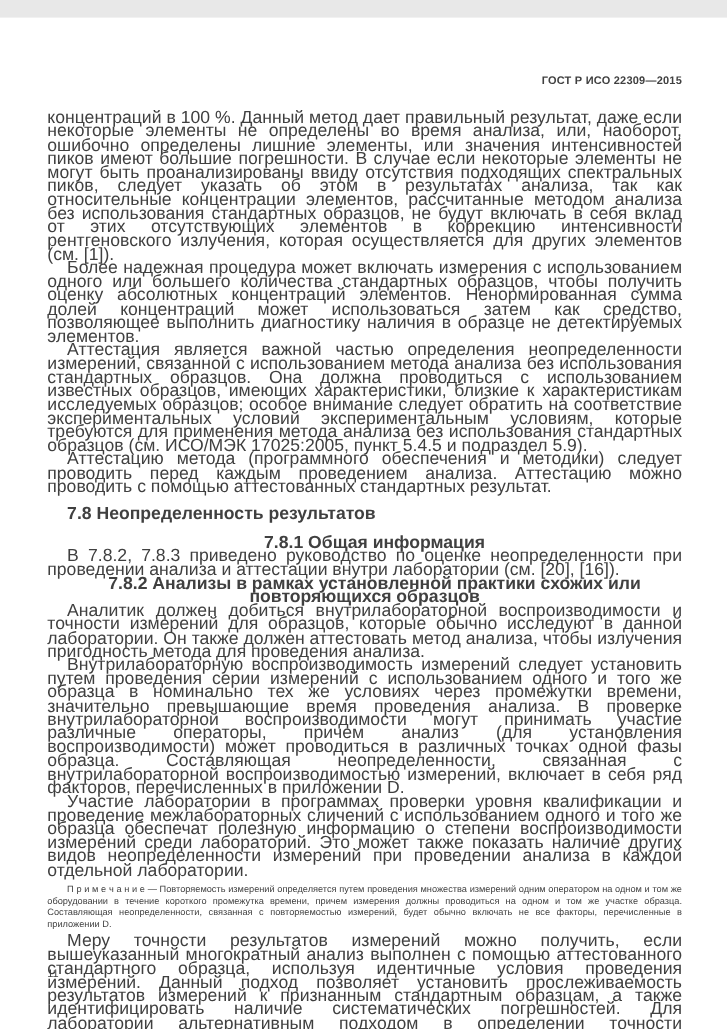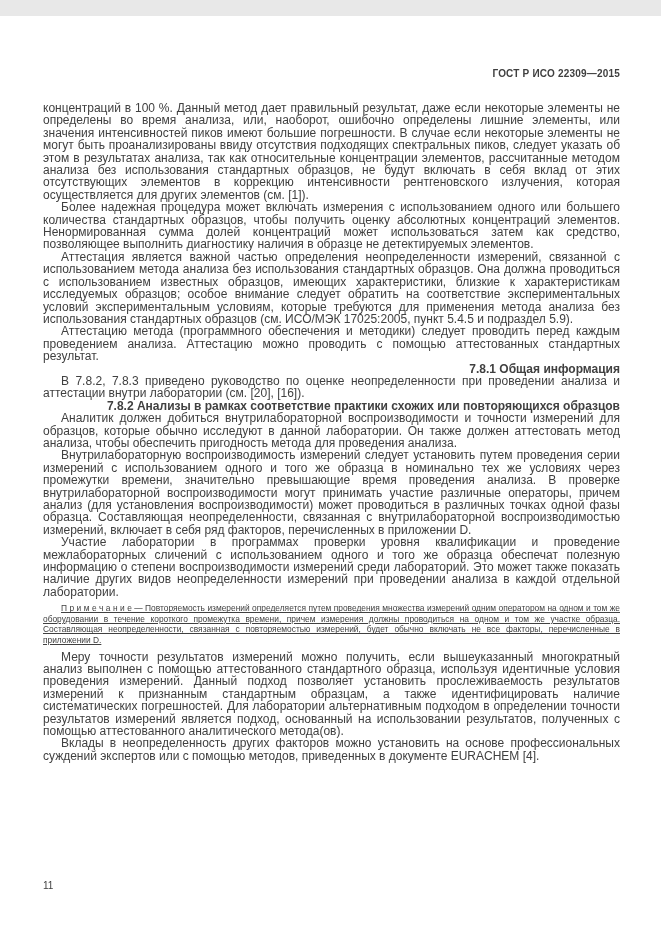--- a/index.html
+++ b/index.html
@@ -28,68 +28,68 @@
     letter-spacing: 0.2px;
   }
   .doc-body {
     position: absolute;
     top: 86px;
     left: 43px;
     width: 577px;
   }
   .doc-body p {
     margin: 0;
-    font-size: 12px;
+    font-size: 16px;
     line-height: 12.4px;
     text-align: justify;
     text-indent: 18px;
   }
   .doc-body p.no-indent {
     text-indent: 0;
   }
   .doc-body p.heading {
     font-weight: bold;
     text-align: left;
     margin-top: 13px;
     margin-bottom: 13px;
   }
   .doc-body p.subheading {
     font-weight: bold;
-    text-align: right;
+    text-align: center;
   }
   .doc-body p.note {
     font-size: 8.4px;
     line-height: 10.6px;
     margin-top: 5px;
     margin-bottom: 5px;
-    text-decoration: underline;
   }
   .page-number {
     position: absolute;
     top: 864px;
     left: 43px;
     width: 577px;
     font-size: 10px;
   }
 </style>
 </head>
 <body>
 
 <div class="page">
   <div class="doc-header">ГОСТ Р ИСО 22309—2015</div>
 
   <div class="doc-body">
       <p class="paragraph no-indent">концентраций в 100 %. Данный метод дает правильный результат, даже если некоторые элементы не определены во время анализа, или, наоборот, ошибочно определены лишние элементы, или значения интенсивностей пиков имеют большие погрешности. В случае если некоторые элементы не могут быть проанализированы ввиду отсутствия подходящих спектральных пиков, следует указать об этом в результатах анализа, так как относительные концентрации элементов, рассчитанные методом анализа без использования стандартных образцов, не будут включать в себя вклад от этих отсутствующих элементов в коррекцию интенсивности рентгеновского излучения, которая осуществляется для других элементов (см. [1]).</p>
       <p class="paragraph">Более надежная процедура может включать измерения с использованием одного или большего количества стандартных образцов, чтобы получить оценку абсолютных концентраций элементов. Ненормированная сумма долей концентраций может использоваться затем как средство, позволяющее выполнить диагностику наличия в образце не детектируемых элементов.</p>
       <p class="paragraph">Аттестация является важной частью определения неопределенности измерений, связанной с использованием метода анализа без использования стандартных образцов. Она должна проводиться с использованием известных образцов, имеющих характеристики, близкие к характеристикам исследуемых образцов; особое внимание следует обратить на соответствие экспериментальных условий экспериментальным условиям, которые требуются для применения метода анализа без использования стандартных образцов (см. ИСО/МЭК 17025:2005, пункт 5.4.5 и подраздел 5.9).</p>
       <p class="paragraph">Аттестацию метода (программного обеспечения и методики) следует проводить перед каждым проведением анализа. Аттестацию можно проводить с помощью аттестованных стандартных результат.</p>
+      <p class="heading">7.8 Неопределенность результатов</p>
       <p class="subheading">7.8.1 Общая информация</p>
       <p class="paragraph">В 7.8.2, 7.8.3 приведено руководство по оценке неопределенности при проведении анализа и аттестации внутри лаборатории (см. [20], [16]).</p>
-      <p class="subheading">7.8.2 Анализы в рамках соответствие практики схожих или повторяющихся образцов</p>
-      <p class="paragraph">Аналитик должен добиться внутрилабораторной воспроизводимости и точности измерений для образцов, которые обычно исследуют в данной лаборатории. Он также должен аттестовать метод анализа, чтобы обеспечить пригодность метода для проведения анализа.</p>
+      <p class="subheading">7.8.2 Анализы в рамках установленной практики схожих или повторяющихся образцов</p>
+      <p class="paragraph">Аналитик должен добиться внутрилабораторной воспроизводимости и точности измерений для образцов, которые обычно исследуют в данной лаборатории. Он также должен аттестовать метод анализа, чтобы излучения пригодность метода для проведения анализа.</p>
       <p class="paragraph">Внутрилабораторную воспроизводимость измерений следует установить путем проведения серии измерений с использованием одного и того же образца в номинально тех же условиях через промежутки времени, значительно превышающие время проведения анализа. В проверке внутрилабораторной воспроизводимости могут принимать участие различные операторы, причем анализ (для установления воспроизводимости) может проводиться в различных точках одной фазы образца. Составляющая неопределенности, связанная с внутрилабораторной воспроизводимостью измерений, включает в себя ряд факторов, перечисленных в приложении D.</p>
       <p class="paragraph">Участие лаборатории в программах проверки уровня квалификации и проведение межлабораторных сличений с использованием одного и того же образца обеспечат полезную информацию о степени воспроизводимости измерений среди лабораторий. Это может также показать наличие других видов неопределенности измерений при проведении анализа в каждой отдельной лаборатории.</p>
       <p class="note">П р и м е ч а н и е — Повторяемость измерений определяется путем проведения множества измерений одним оператором на одном и том же оборудовании в течение короткого промежутка времени, причем измерения должны проводиться на одном и том же участке образца. Составляющая неопределенности, связанная с повторяемостью измерений, будет обычно включать не все факторы, перечисленные в приложении D.</p>
       <p class="paragraph">Меру точности результатов измерений можно получить, если вышеуказанный многократный анализ выполнен с помощью аттестованного стандартного образца, используя идентичные условия проведения измерений. Данный подход позволяет установить прослеживаемость результатов измерений к признанным стандартным образцам, а также идентифицировать наличие систематических погрешностей. Для лаборатории альтернативным подходом в определении точности результатов измерений является подход, основанный на использовании результатов, полученных с помощью аттестованного аналитического метода(ов).</p>
       <p class="paragraph">Вклады в неопределенность других факторов можно установить на основе профессиональных суждений экспертов или с помощью методов, приведенных в документе EURACHEM [4].</p>
     </div>
 
   <div class="page-number">11</div>
 </div>
 

